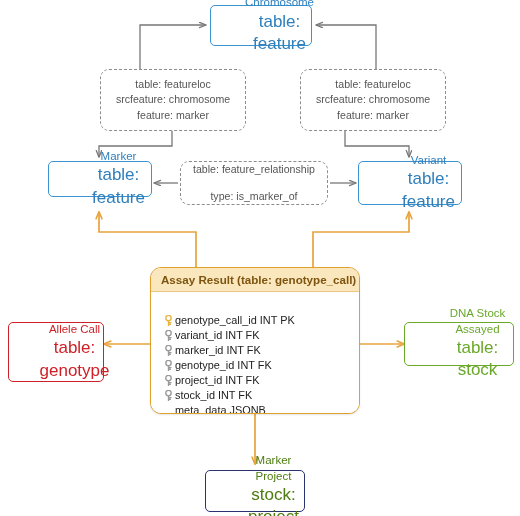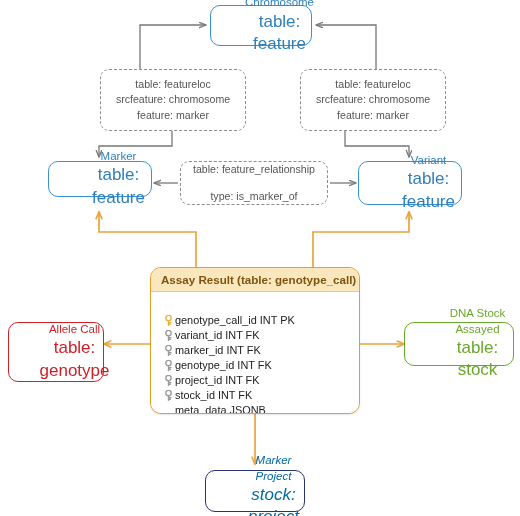--- a/index.html
+++ b/index.html
@@ -10,26 +10,26 @@
     position:relative;
     overflow:hidden;
   }
   #canvas{position:absolute;left:0;top:0;width:520px;height:516px;}
   svg.wires{position:absolute;left:0;top:0;width:520px;height:516px;pointer-events:none;}
 
   .node{position:absolute;box-sizing:border-box;display:flex;flex-direction:column;
         align-items:center;justify-content:center;text-align:center;background:#fff;}
 
   
-  .ent{border-radius:10px;border-width:1.6px;border-style:solid;line-height:1.32;padding-left:37px;}
+  .ent{border-radius:5px;border-width:1.6px;border-style:solid;line-height:1.32;padding-left:37px;}
   .ent .l1{font-size:11.5px;}
   .ent .l2{font-size:17px;}
 
   .blue{border-color:#3b93d0;color:#2e7fbc;}
-  .navy{border-color:#2a3270;color:#0369a1;font-style:italic;}
+  .navy{border-color:#2a3270;color:#4d7c0f;}
   .red {border-color:#cf2027;color:#cf2027;}
   .green{border-color:#6aa82a;color:#6aa82a;}
 
   
   .dash{border:1.4px dashed #8c8c8c;border-radius:9px;color:#555;
         font-size:10.6px;line-height:1.45;background:#fff;}
 
   
   .card{position:absolute;box-sizing:border-box;border:1.6px solid #e0a02c;
         border-radius:11px;background:#ffffff;overflow:hidden;

